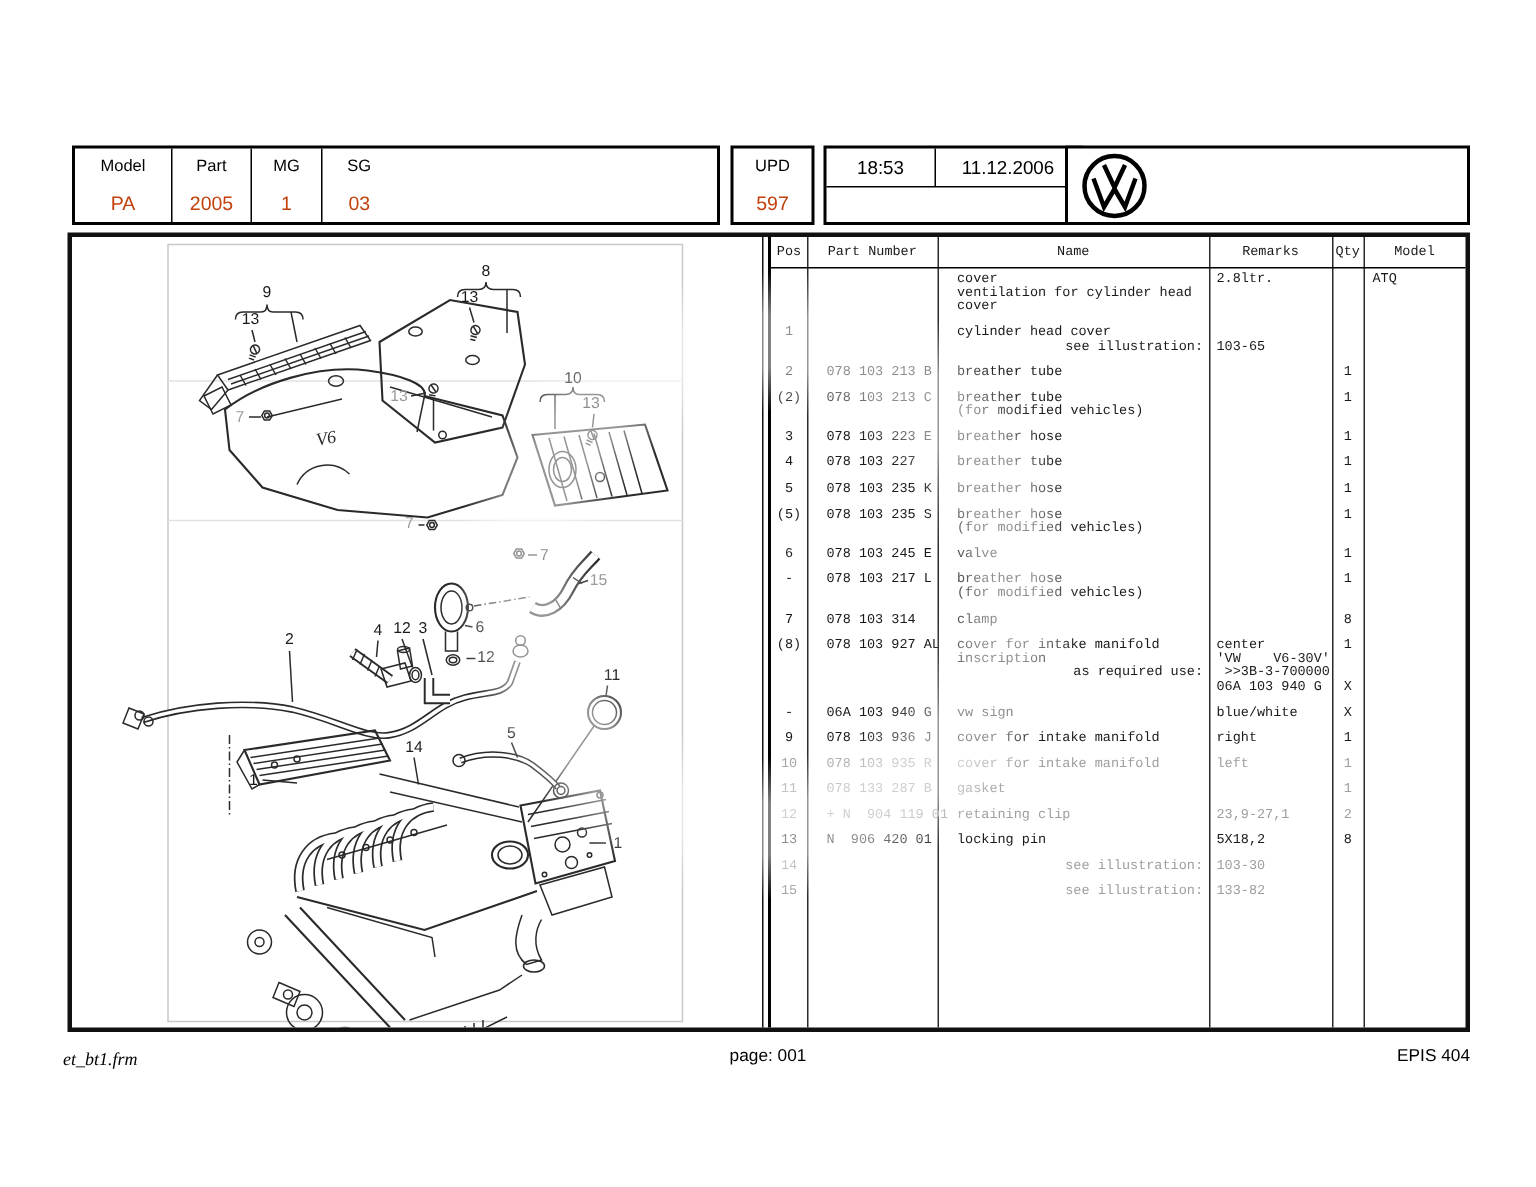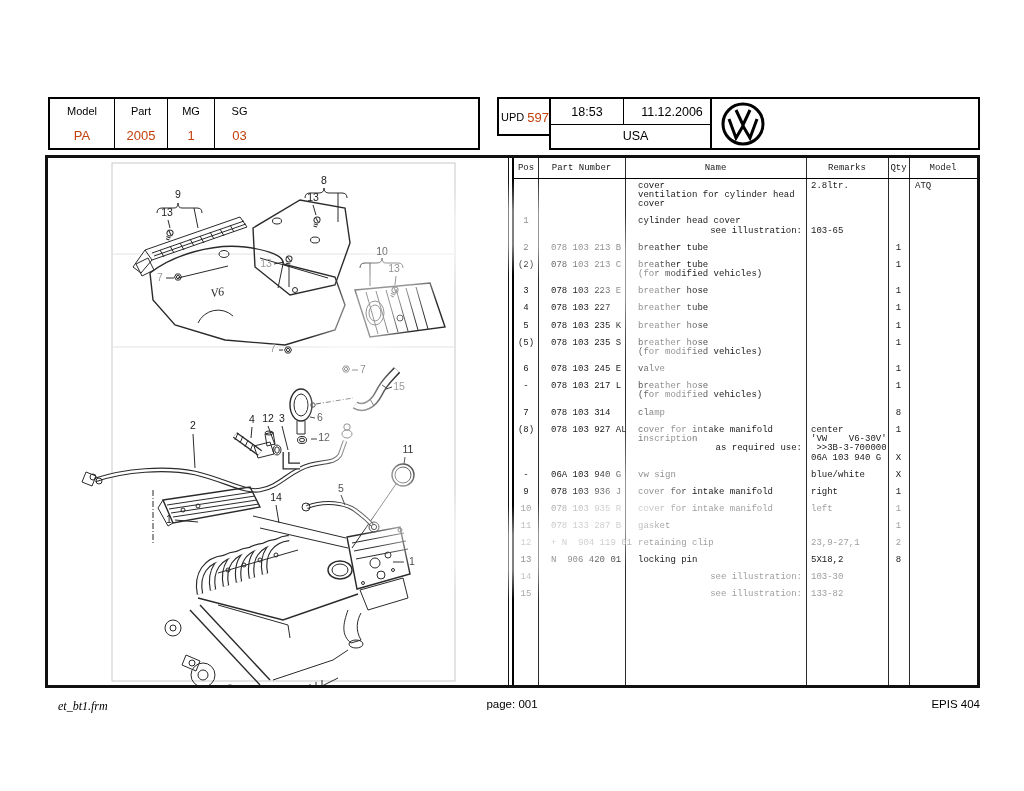--- a/index.html
+++ b/index.html
@@ -10,21 +10,21 @@
   .hbox { position:absolute; border:2px solid #000; box-sizing:border-box; background:#fff; }
 
   
   #info-box { left:48px; top:97px; width:432px; height:53px; display:flex; }
   .icell { border-right:1px solid #000; display:flex; flex-direction:column; justify-content:space-between;
            align-items:center; padding:6px 2px 5px; box-sizing:border-box; }
   .icell:last-child { border-right:none; }
   .ilabel { font-size:11px; color:#000; }
   .ivalue { font-size:13px; color:#c2410c; }
 
-  #upd-box { left:497px; top:97px; width:56px; height:39px; display:flex; flex-direction:row;
+  #upd-box { left:487px; top:97px; width:56px; height:53px; display:flex; flex-direction:column;
              justify-content:space-between; align-items:center; padding:6px 2px 5px; box-sizing:border-box; }
   #time-box { left:549px; top:97px; width:173px; height:53px; }
   #time-box .toprow { position:absolute; left:0; top:0; right:0; height:25px; border-bottom:1px solid #000; display:flex; }
   #time-box .tcell { flex:1; display:flex; align-items:center; justify-content:center; font-size:12.5px; }
   #time-box .tcell:first-child { border-right:1px solid #000; flex:0 0 72px; }
   #time-box .botrow { position:absolute; left:0; bottom:0; right:0; height:24px; display:flex; align-items:center; justify-content:center; font-size:12.5px; }
 
   #logo-box { left:710px; top:97px; width:270px; height:53px; display:flex; align-items:center; }
   #vw-logo { margin-left:8px; flex:0 0 46px; }
   #etka-title { flex:1; text-align:center; font-family:"Liberation Serif", serif; font-size:28px; letter-spacing:3px; color:#000; padding-right:10px; }
@@ -49,21 +49,21 @@
   .ln.r { text-align:right; }
   .c-pos   { left:0;   width:24px; text-align:center; }
   .c-pn    { left:37px; width:90px; }
   .c-name  { left:124px; width:164px; }
   .c-rem   { left:297px; width:86px; }
   .c-qty   { left:374px; width:21px; text-align:center; }
   .c-model { left:401px; width:58px; }
   .trow.gray { color:#9f9f9f; }
 
   
-  #footer-left { position:absolute; left:58px; top:699px; font-family:"Liberation Serif", serif; font-style:italic; font-size:12px; }
+  #footer-left { position:absolute; left:42px; top:699px; font-family:"Liberation Serif", serif; font-style:italic; font-size:12px; }
   #footer-center { position:absolute; left:0; right:0; top:698px; text-align:center; font-size:11.5px; }
   #footer-right { position:absolute; right:44px; top:698px; font-size:11.5px; }
 
   
   .dln { stroke:#2a2a2a; stroke-width:1; fill:none; }
   .dthick { stroke:#2a2a2a; stroke-width:1.4; fill:none; }
   .tube-b { stroke:#2a2a2a; fill:none; }
   .tube-w { stroke:#fff; fill:none; }
   .faint { stroke:#e2e2e2; stroke-width:1; }
   .frame { stroke:#c9c9c9; fill:none; stroke-width:1; }
@@ -95,21 +95,20 @@
 <div class="hbox" id="upd-box">
   <span class="ilabel">UPD</span>
   <span class="ivalue">597</span>
 </div>
 
 <div class="hbox" id="time-box">
   <div class="toprow">
     <div class="tcell">18:53</div>
     <div class="tcell">11.12.2006</div>
   </div>
-  <div class="botrow">USA</div>
 </div>
 
 <div class="hbox" id="logo-box">
   <svg id="vw-logo" width="46" height="46" viewBox="0 0 46 46">
     <circle cx="23" cy="23" r="20" fill="none" stroke="#000" stroke-width="3"></circle>
     <polyline points="16,9 23,24 30,9" fill="none" stroke="#000" stroke-width="3"></polyline>
     <polyline points="9,18 16,37 23,25 30,37 37,18" fill="none" stroke="#000" stroke-width="3"></polyline>
   </svg>
 </div>
 

